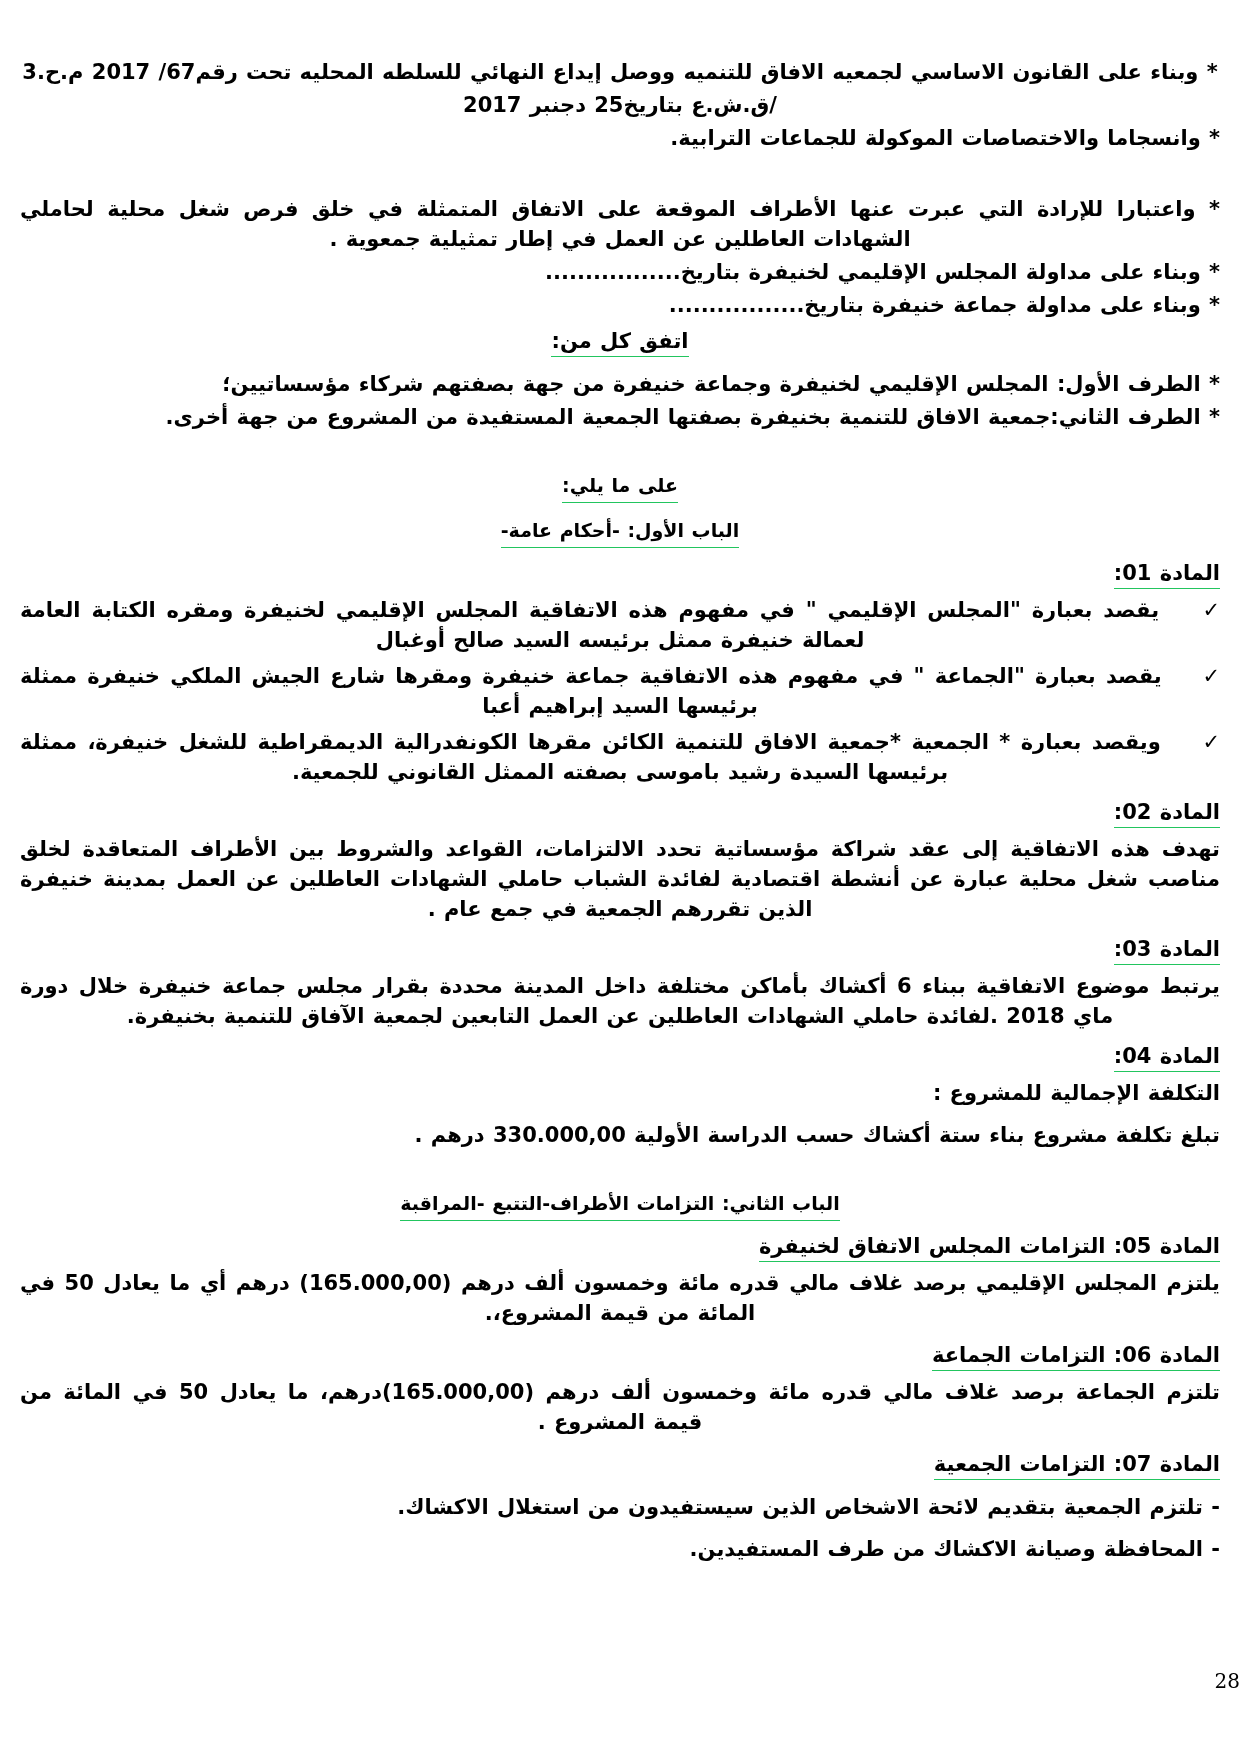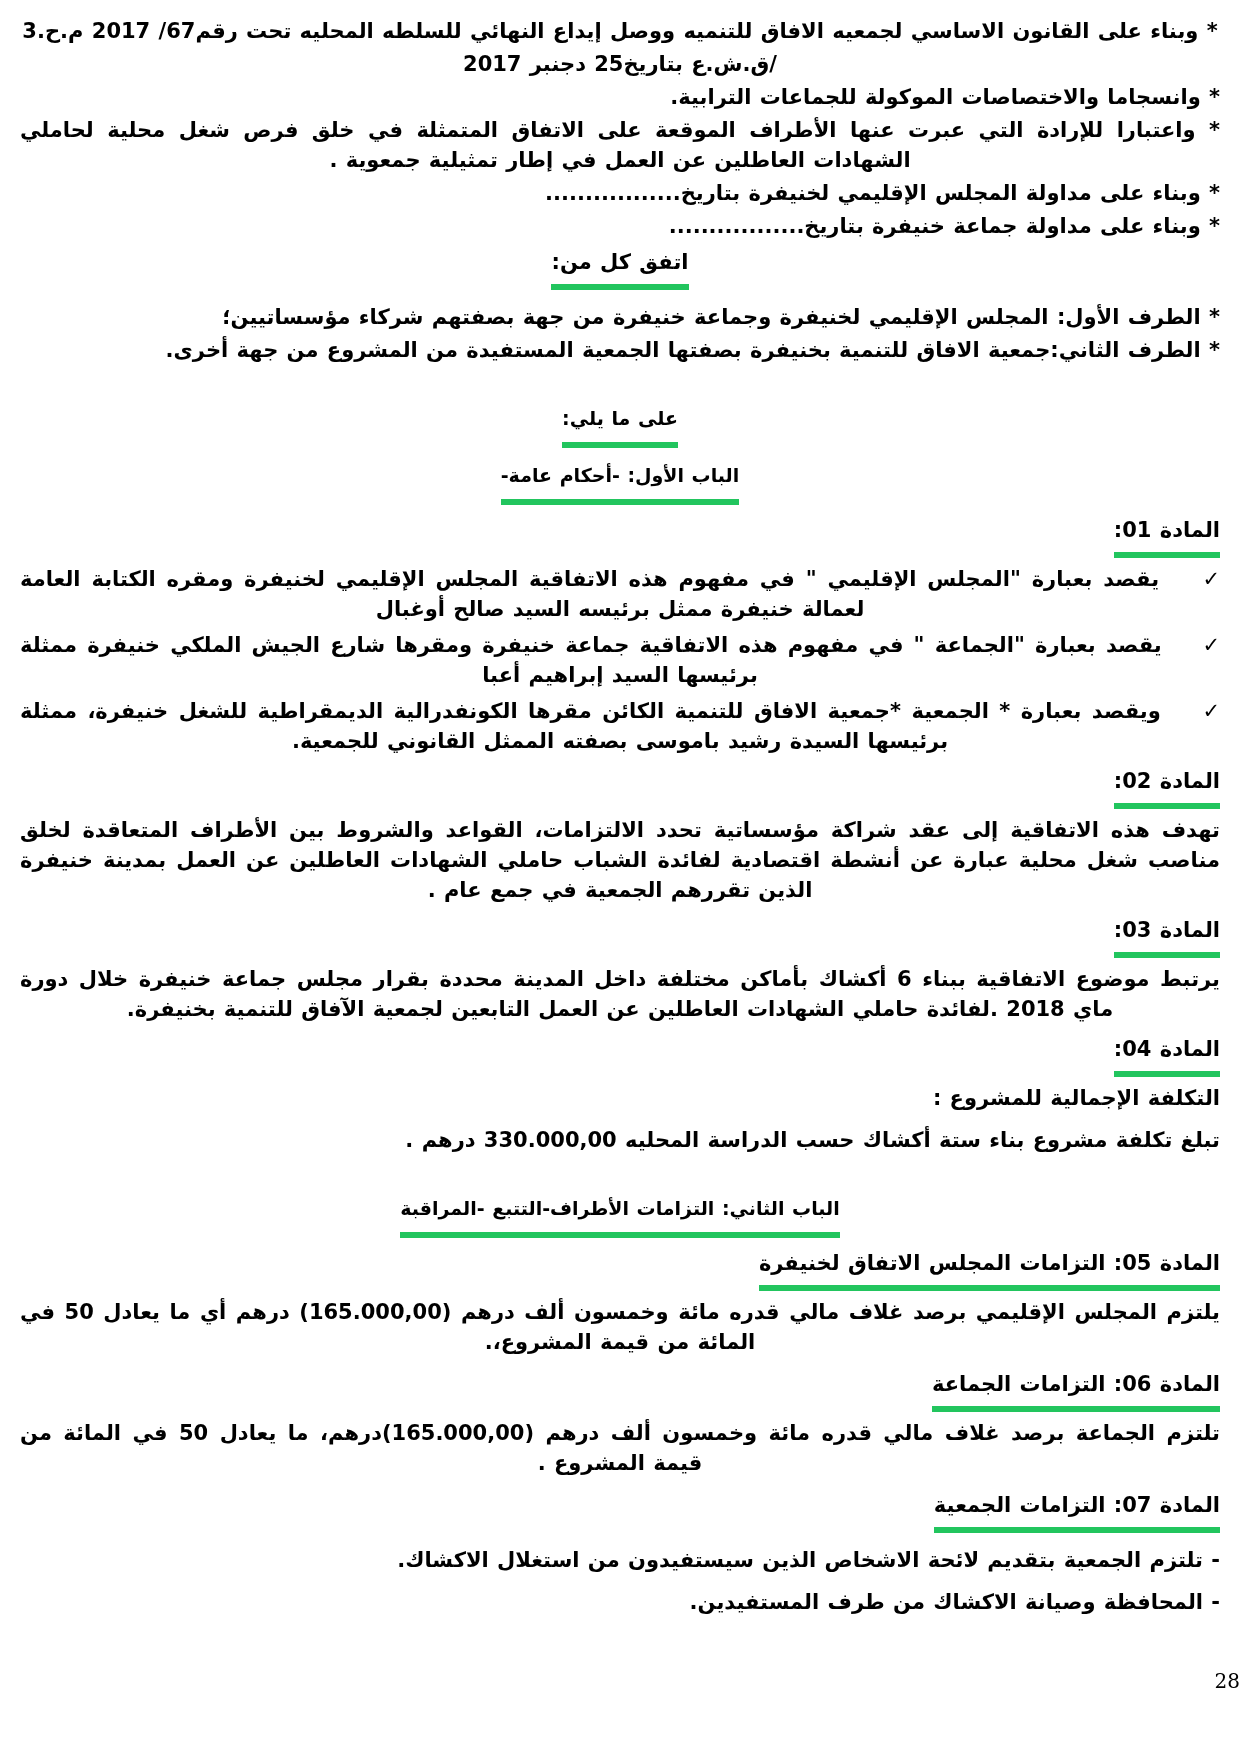--- a/index.html
+++ b/index.html
@@ -16,28 +16,28 @@
   }
   #doc{width:100%;}
   .blk{
     direction:rtl;
     font-size:21px;
     line-height:30px;
     margin:0 0 3px 0;
     word-spacing:1px;
   }
   
-  .a-justify{text-align:justify;text-align-last:center;}
+  .a-justify{text-align:justify;text-align-last:center;margin-top:41px;}
   .a-right{text-align:right;}
   .a-center{text-align:center;}
   
   .u > span{
     display:inline-block;
-    border-bottom:6px solid #22c55e;
-    padding-bottom:7px;
+    border-bottom:1px solid #22c55e;
+    padding-bottom:0;
   }
   .lg{font-size:19px;line-height:34px;}
   
   .sp-s{margin-top:6px;}
   .sp-m{margin-top:12px;}
   .sp-l{margin-top:10px;}
   .sp-xl{margin-top:36px;}
   .page-number{
     position:absolute;
     bottom:62px;left:0;right:0;
@@ -65,21 +65,21 @@
     <div class="blk a-right u sp-l"><span>المادة 01:</span></div>
     <div class="blk a-justify sp-s"><span>✓&nbsp;&nbsp;&nbsp; يقصد بعبارة "المجلس الإقليمي " في مفهوم هذه الاتفاقية المجلس الإقليمي لخنيفرة ومقره الكتابة العامة لعمالة خنيفرة ممثل برئيسه السيد صالح أوغبال</span></div>
     <div class="blk a-justify sp-s"><span>✓&nbsp;&nbsp;&nbsp; يقصد بعبارة "الجماعة " في مفهوم هذه الاتفاقية جماعة خنيفرة ومقرها شارع الجيش الملكي خنيفرة ممثلة برئيسها السيد إبراهيم أعبا</span></div>
     <div class="blk a-justify sp-s"><span>✓&nbsp;&nbsp;&nbsp; ويقصد بعبارة * الجمعية  *جمعية الافاق للتنمية الكائن مقرها الكونفدرالية الديمقراطية للشغل خنيفرة، ممثلة برئيسها السيدة رشيد باموسى بصفته الممثل القانوني للجمعية.</span></div>
     <div class="blk a-right u sp-l"><span>المادة 02:</span></div>
     <div class="blk a-justify sp-s"><span>تهدف هذه الاتفاقية إلى عقد شراكة مؤسساتية تحدد الالتزامات، القواعد والشروط بين الأطراف المتعاقدة لخلق مناصب شغل محلية عبارة عن أنشطة اقتصادية لفائدة الشباب حاملي الشهادات العاطلين عن العمل بمدينة خنيفرة الذين تقررهم الجمعية في جمع عام .</span></div>
     <div class="blk a-right u sp-l"><span>المادة 03:</span></div>
     <div class="blk a-justify sp-s"><span>يرتبط موضوع الاتفاقية ببناء 6 أكشاك بأماكن مختلفة داخل المدينة  محددة بقرار مجلس جماعة خنيفرة خلال دورة ماي 2018 .لفائدة حاملي الشهادات العاطلين عن العمل التابعين لجمعية الآفاق للتنمية بخنيفرة.</span></div>
     <div class="blk a-right u sp-l"><span>المادة 04:</span></div>
     <div class="blk a-right sp-s"><span>التكلفة الإجمالية للمشروع :</span></div>
-    <div class="blk a-right sp-m"><span>تبلغ تكلفة مشروع بناء ستة أكشاك حسب الدراسة المحليه 330.000,00 درهم .</span></div>
+    <div class="blk a-right sp-m"><span>تبلغ تكلفة مشروع بناء ستة أكشاك حسب الدراسة الأولية 330.000,00 درهم .</span></div>
     <div class="blk a-center u lg sp-xl"><span>الباب الثاني: التزامات الأطراف-التتبع -المراقبة</span></div>
     <div class="blk a-right u sp-l"><span>المادة 05: التزامات المجلس الاتفاق لخنيفرة</span></div>
     <div class="blk a-justify sp-s"><span>يلتزم المجلس الإقليمي برصد غلاف مالي قدره مائة وخمسون ألف درهم (165.000,00) درهم أي ما يعادل 50 في المائة من قيمة المشروع،.</span></div>
     <div class="blk a-right u sp-m"><span>المادة 06: التزامات الجماعة</span></div>
     <div class="blk a-justify sp-s"><span>تلتزم الجماعة برصد غلاف مالي قدره مائة وخمسون ألف درهم (165.000,00)درهم، ما يعادل 50 في المائة من قيمة المشروع .</span></div>
     <div class="blk a-right u sp-m"><span>المادة 07: التزامات الجمعية</span></div>
     <div class="blk a-right sp-m"><span>- تلتزم الجمعية بتقديم لائحة الاشخاص الذين سيستفيدون من استغلال الاكشاك.</span></div>
     <div class="blk a-right sp-m"><span>- المحافظة وصيانة الاكشاك من طرف المستفيدين.</span></div>
   </div>
 

